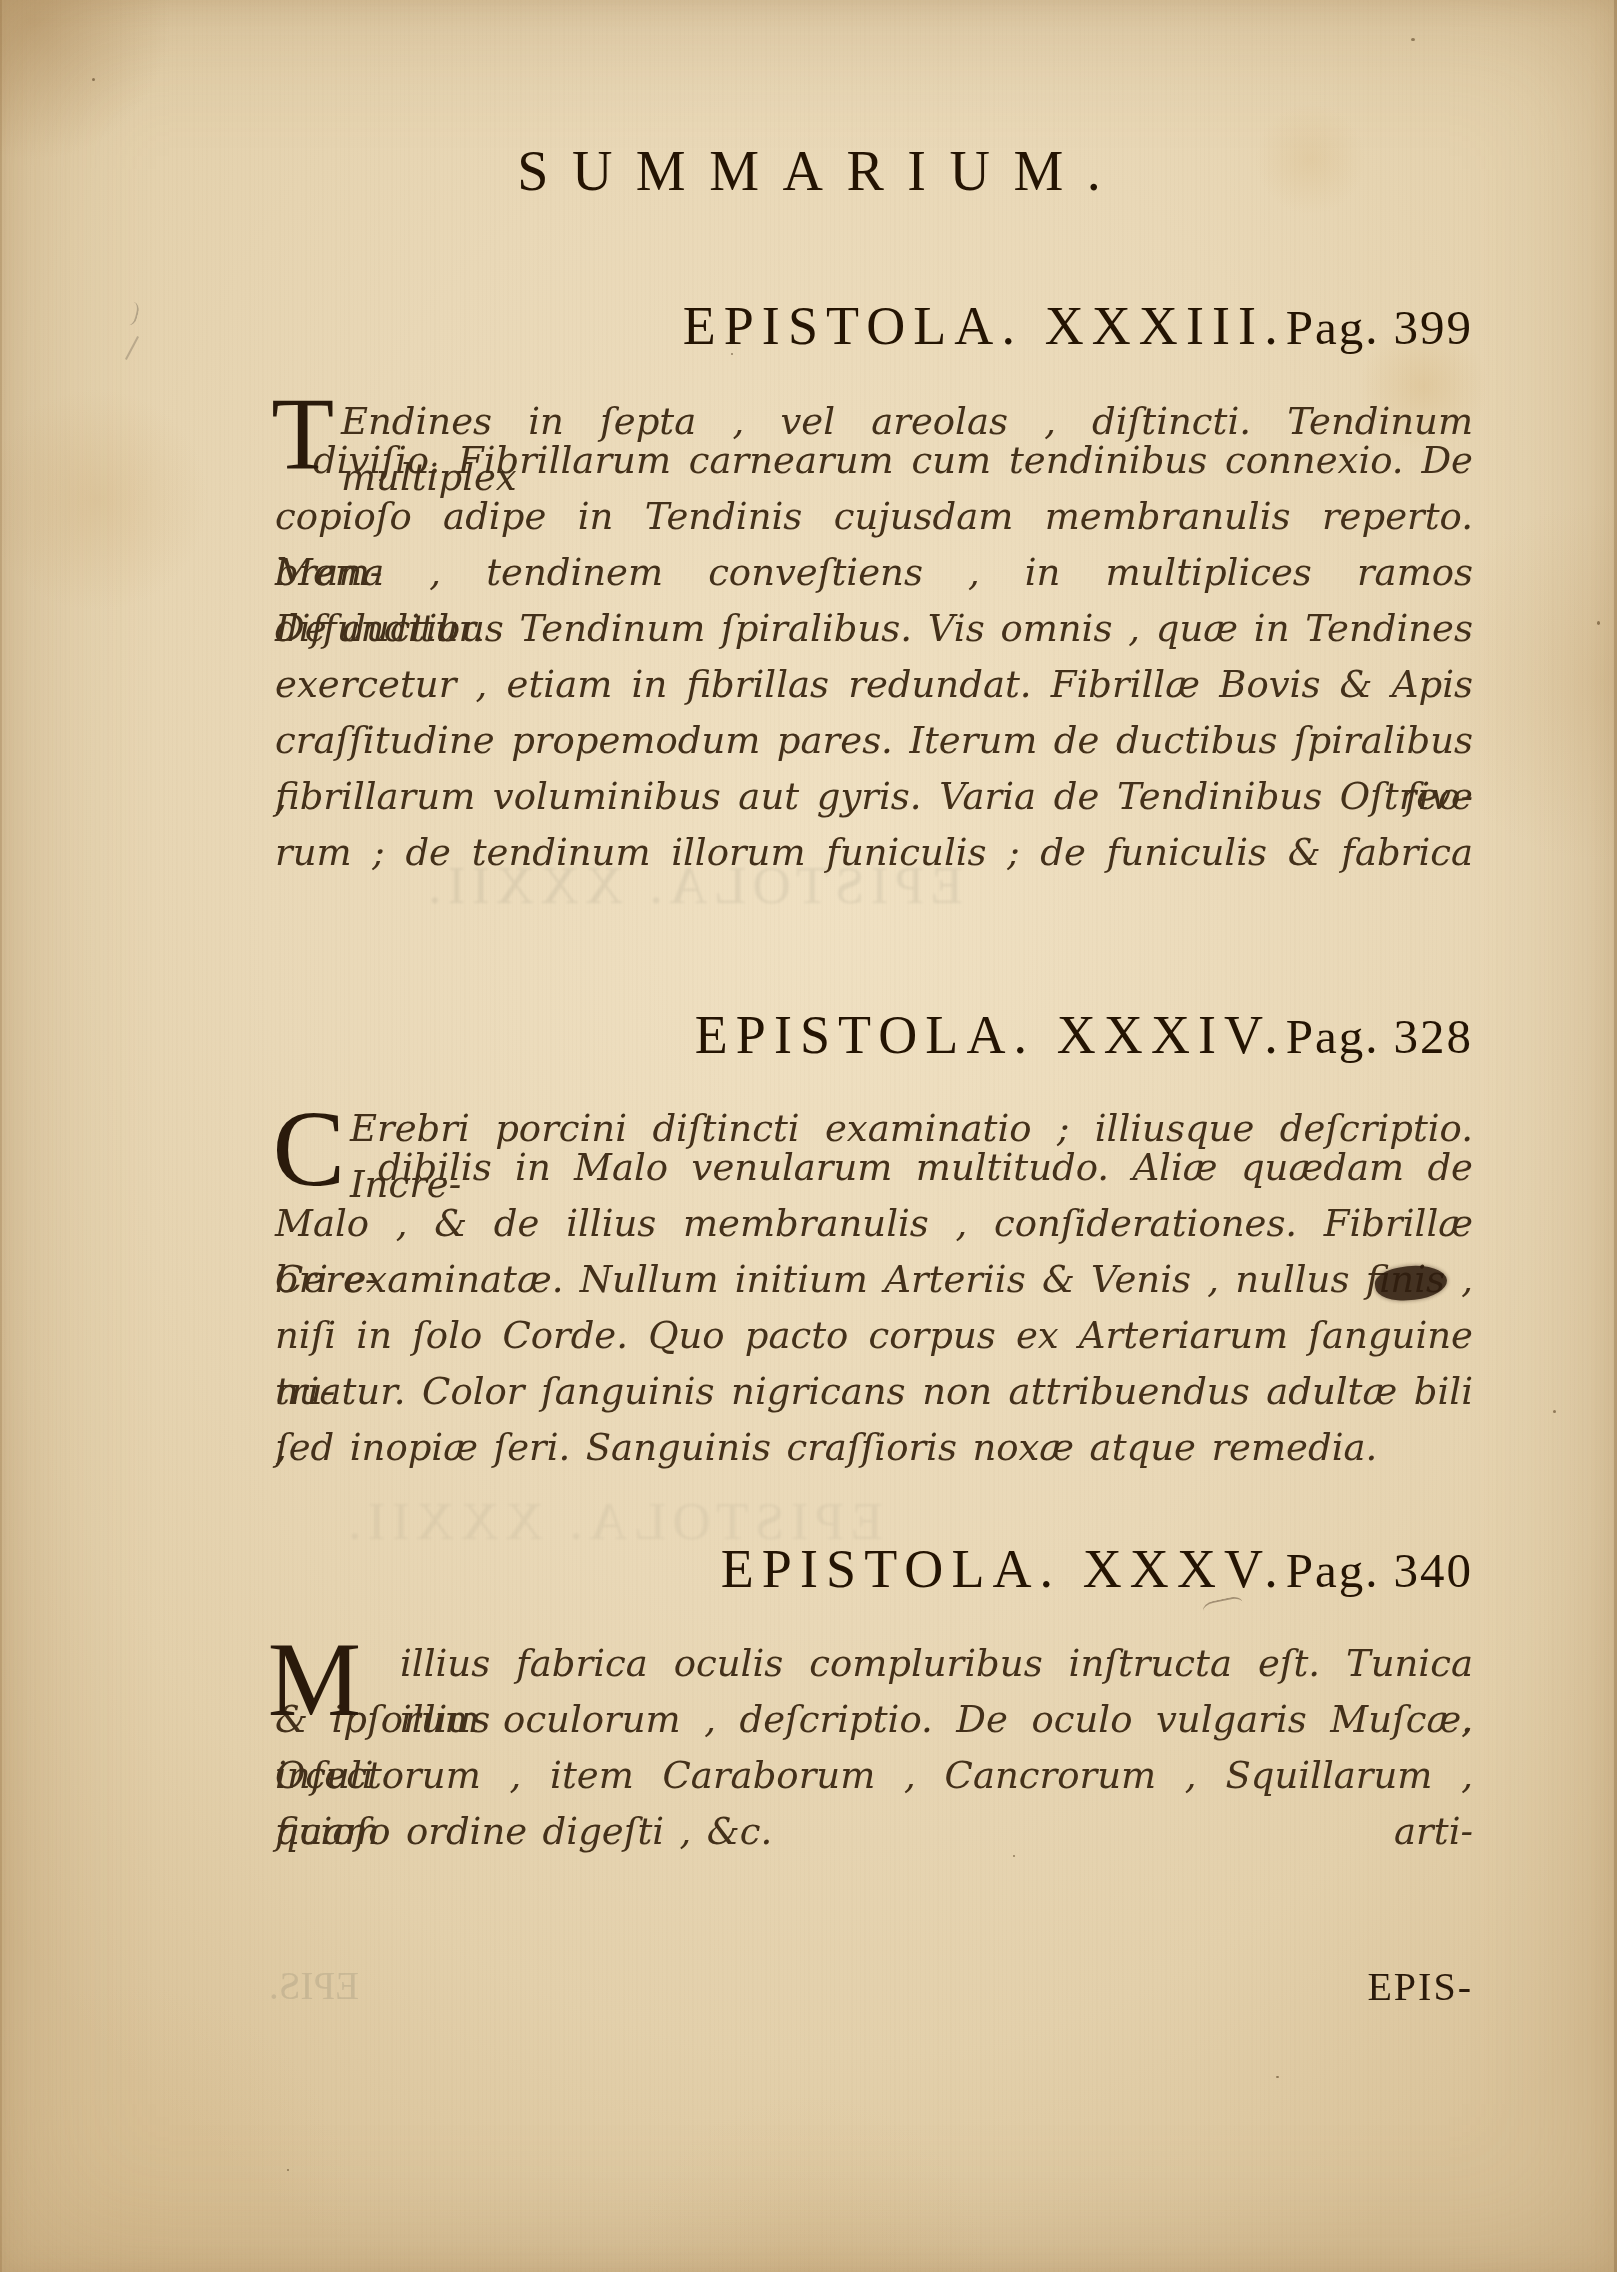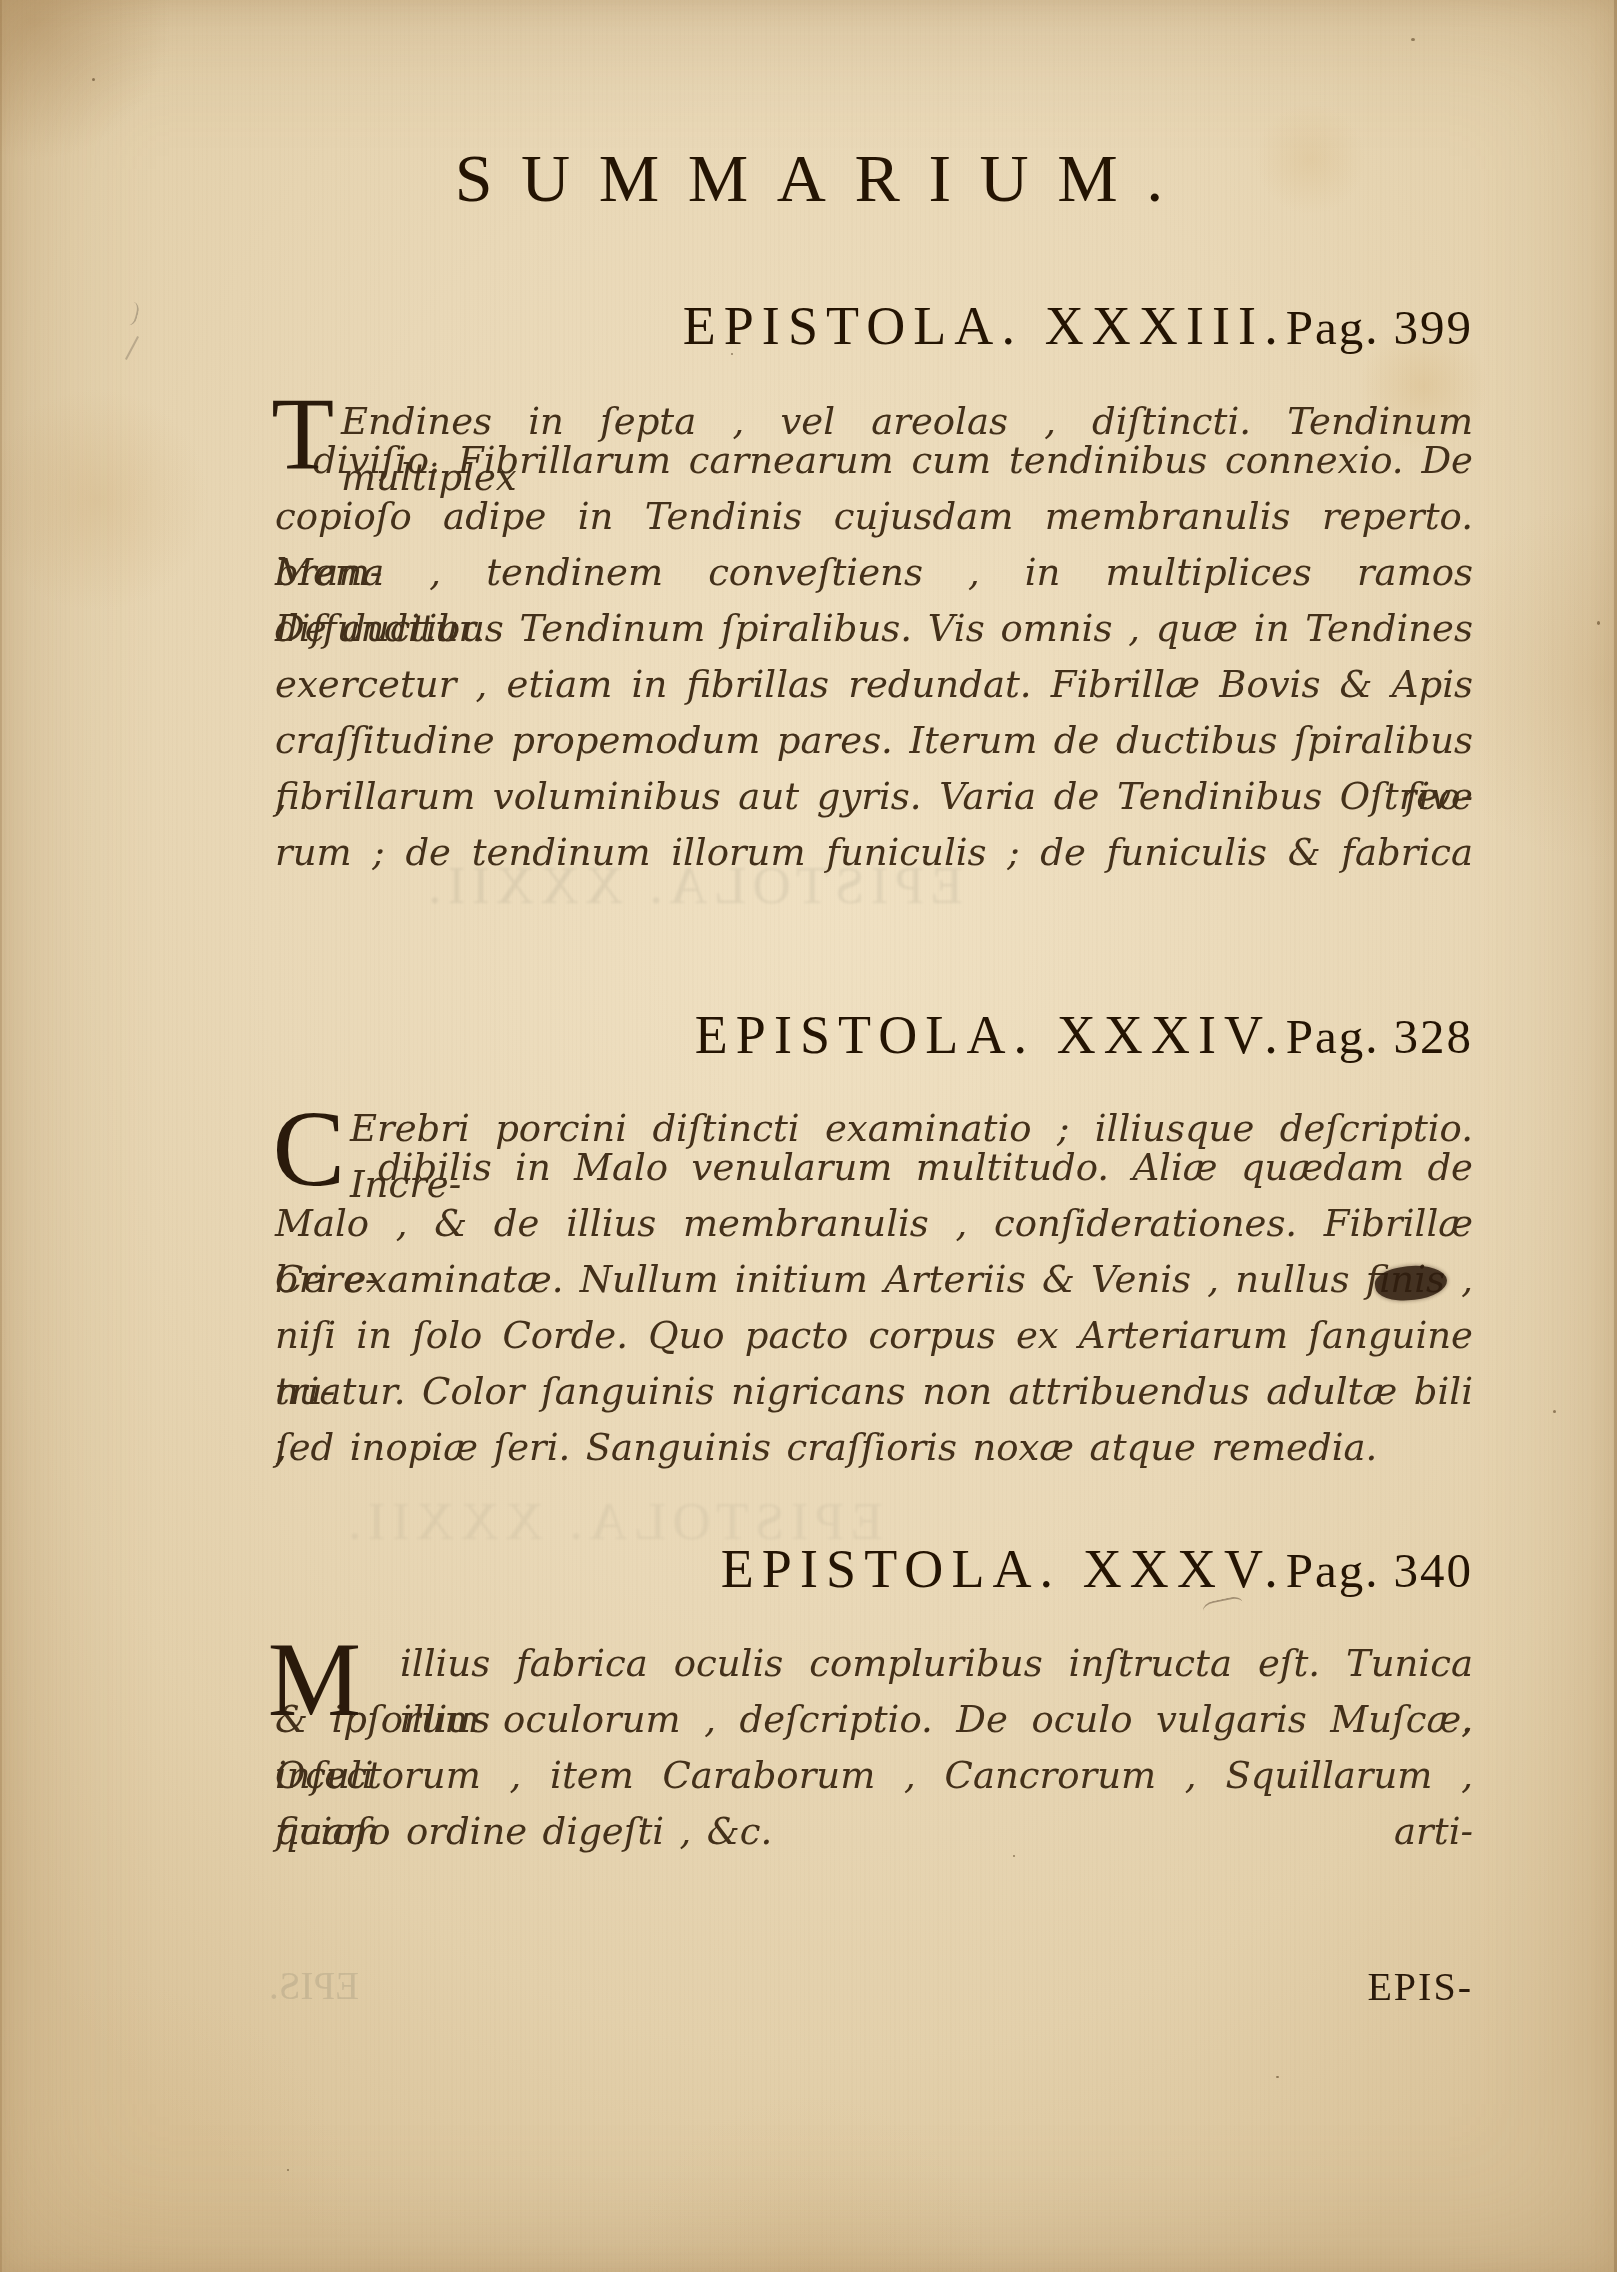--- a/index.html
+++ b/index.html
@@ -22,21 +22,21 @@
       repeating-linear-gradient(90deg, rgba(150,120,75,.028) 0 1.2px, rgba(0,0,0,0) 1.2px 4.3px);
   }
   .vignette{position:absolute;inset:0;pointer-events:none;
     box-shadow:inset 0 0 141px rgba(140,100,50,.32), inset 0 0 27.5px rgba(150,110,60,.18);}
   .vignette::after{content:"";position:absolute;right:0;top:0;width:3.7px;height:100%;background:rgba(120,85,45,.30);}
   .vignette::before{content:"";position:absolute;left:0;top:0;width:2.4px;height:100%;background:rgba(130,95,50,.22);}
 
   .title{
     position:absolute;top:139px;left:0;width:100%;margin:0;text-align:center;
     font-family:"Liberation Serif","DejaVu Serif",serif;font-weight:normal;
-    font-size:68px;letter-spacing:.42em;text-indent:.42em;color:#241403;
+    font-size:56px;letter-spacing:.42em;text-indent:.42em;color:#241403;
   }
 
   .headrow{
     position:absolute;left:275px;width:1198px;display:flex;align-items:baseline;
     font-family:"Liberation Serif","DejaVu Serif",serif;color:#241403;
   }
   .r1{top:295px}.r2{top:1004px}.r3{top:1538px}
   .epistola{flex:1;text-align:right;font-size:54px;letter-spacing:.15em;text-indent:.15em;white-space:nowrap;}
   .pageref{font-size:49px;letter-spacing:.04em;white-space:nowrap;}
 

